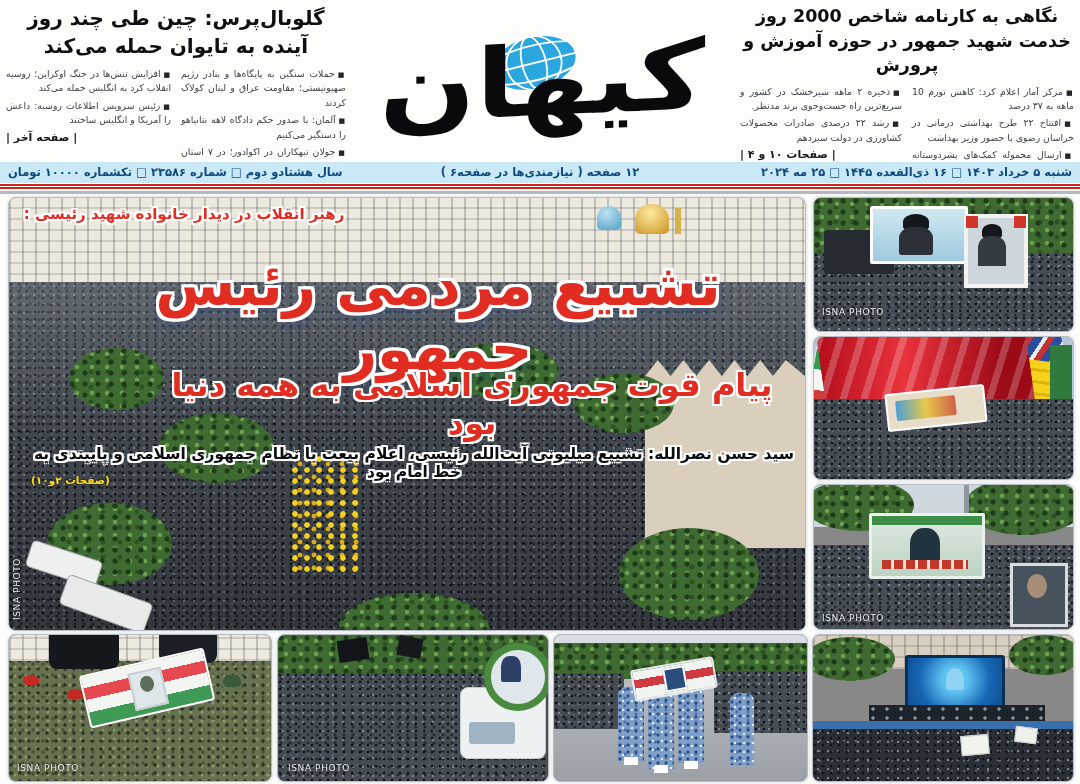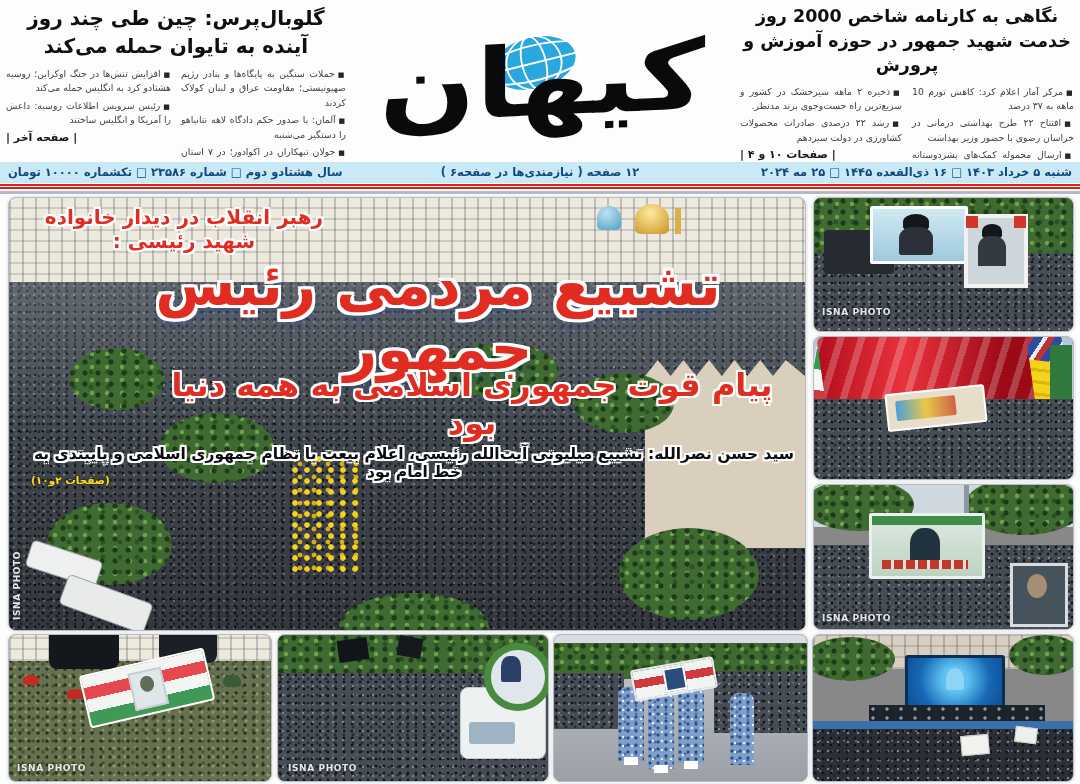--- a/index.html
+++ b/index.html
@@ -49,52 +49,52 @@
      background-size:8px 7px,9px 9px,11px 8px;}
   .tex-trees{background-color:#3f6b33;background-image:
      radial-gradient(circle at 3px 3px,#1e3a18 2.2px,transparent 3px),
      radial-gradient(circle at 8px 6px,#6fa14f 1.8px,transparent 2.6px),
      radial-gradient(circle at 5px 9px,#2c5222 2px,transparent 2.8px);
      background-size:13px 11px,15px 13px,17px 15px;}
   .tex-windows{background-color:#eee9dd;background-image:
      repeating-linear-gradient(90deg,rgba(70,75,85,.28) 0 2px,transparent 2px 13px),
      repeating-linear-gradient(0deg,rgba(70,75,85,.2) 0 2px,transparent 2px 11px);}
   .blob{position:absolute;border-radius:50%;}
-  .wm{position:absolute;font-weight:bold;font-size:9px;letter-spacing:.6px;color:#f3f5f7;
+  .wm{position:absolute;font-weight:normal;font-size:9px;letter-spacing:.6px;color:#f3f5f7;
       opacity:.92;text-shadow:0 0 3px rgba(0,0,0,.65);}
   .wm-v{writing-mode:vertical-rl;transform:rotate(180deg);}
   
   .ow2{text-shadow:-2px -2px 0 #fff,2px -2px 0 #fff,-2px 2px 0 #fff,2px 2px 0 #fff,
        0 -2px 0 #fff,0 2px 0 #fff,-2px 0 0 #fff,2px 0 0 #fff;}
-  .kicker{left:10px;top:7px;width:330px;text-align:center;font-weight:bold;font-size:20px;
+  .kicker{left:10px;top:7px;width:330px;text-align:center;font-weight:bold;font-size:15px;
        color:#e02c21;z-index:9;}
   .main-hl{left:70px;right:8px;top:56px;text-align:center;font-weight:bold;font-size:58px;
        color:#e02c21;z-index:9;line-height:1.1;
        text-shadow:-3px -3px 0 #fff,3px -3px 0 #fff,-3px 3px 0 #fff,3px 3px 0 #fff,
        0 -3px 0 #fff,0 3px 0 #fff,-3px 0 0 #fff,3px 0 0 #fff,0 6px 14px rgba(25,60,130,.5);}
   .sub-hl{left:150px;right:20px;top:168px;text-align:center;font-weight:bold;font-size:32px;
        color:#e02c21;z-index:9;}
   .deck{left:24px;right:10px;top:247px;text-align:center;font-weight:bold;font-size:15.5px;
        color:#0b0d10;z-index:9;}
   .mp-pref{left:22px;top:276px;font-weight:bold;font-size:10.5px;color:#ffdf1b;z-index:9;
        text-shadow:-1px -1px 0 #333,1px -1px 0 #333,-1px 1px 0 #333,1px 1px 0 #333;}
 </style>
 </head>
 <body>
 
 <div class="abs story rtl" style="left:6px;width:340px;">
   <div class="hl">گلوبال‌پرس: چین طی چند روز آینده به تایوان حمله می‌کند</div>
   <div class="cols">
     <div class="col">
       <div class="bi"><span class="bm">■</span><span>حملات سنگین به پایگاه‌ها و بنادر رژیم صهیونیستی؛ مقاومت عراق و لبنان کولاک کردند</span></div>
-      <div class="bi"><span class="bm">■</span><span>آلمان: با صدور حکم دادگاه لاهه نتانیاهو را دستگیر می‌شنبه</span></div>
+      <div class="bi"><span class="bm">■</span><span>آلمان: با صدور حکم دادگاه لاهه نتانیاهو را دستگیر می‌کنیم</span></div>
       <div class="bi"><span class="bm">■</span><span>جولان تبهکاران در اکوادور؛ در ۷ استان وضعیت اضطراری اعلام شد</span></div>
     </div>
     <div class="col">
-      <div class="bi"><span class="bm">■</span><span>افزایش تنش‌ها در جنگ اوکراین؛ روسیه هشتادو کرد به انگلیس حمله می‌کند</span></div>
+      <div class="bi"><span class="bm">■</span><span>افزایش تنش‌ها در جنگ اوکراین؛ روسیه انقلاب کرد به انگلیس حمله می‌کند</span></div>
       <div class="bi"><span class="bm">■</span><span>رئیس سرویس اطلاعات روسیه: داعش را آمریکا و انگلیس ساختند</span></div>
       <div class="pref">| صفحه آخر |</div>
     </div>
   </div>
 </div>
 
 <div class="abs logo-wrap">
   <svg class="globe" width="92" height="62" viewBox="0 0 100 66">
     <g transform="rotate(-14 50 33)">
       <ellipse cx="50" cy="33" rx="47" ry="29" fill="#2ba7df"></ellipse>

